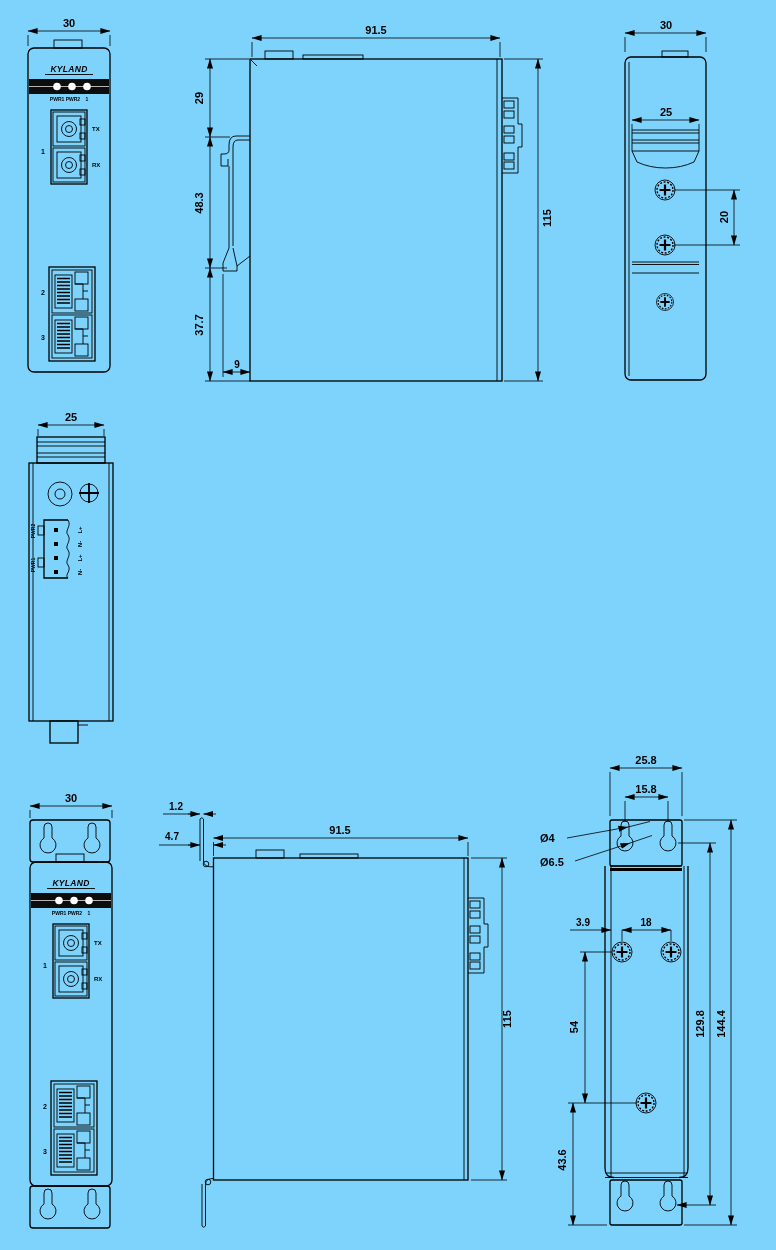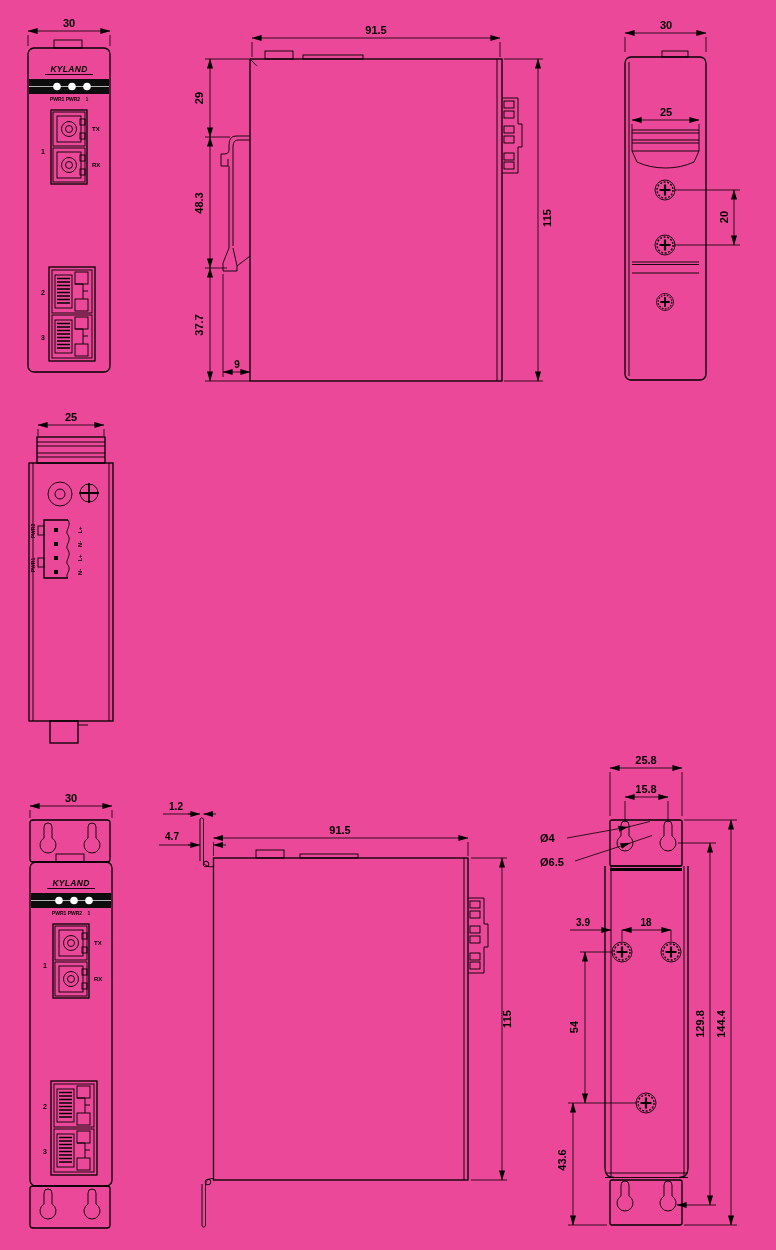--- a/index.html
+++ b/index.html
@@ -1,16 +1,16 @@
 <!DOCTYPE html>
 <html><head>
 <meta charset="utf-8">
 <style>
   html,body{margin:0;padding:0;background:#fff;}
-  #stage{position:relative;width:776px;height:1250px;background:#ec4899;overflow:hidden;}
+  #stage{position:relative;width:776px;height:1250px;background:#7dd3fc;overflow:hidden;}
   svg{position:absolute;left:0;top:0;}
   svg text{fill:#000;}
   .ol{fill:none;stroke:#000;stroke-width:1.3;}
   .ol2{fill:none;stroke:#000;stroke-width:0.9;}
   .thick{fill:none;stroke:#000;stroke-width:2.8;}
   .dm{fill:none;stroke:#000;stroke-width:0.8;}
   .td{font:bold 11px "Liberation Sans",sans-serif;}
   .ts{font:bold 10px "Liberation Sans",sans-serif;}
   .tp{font:bold 7px "Liberation Sans",sans-serif;}
   .tt{font:bold 5px "Liberation Sans",sans-serif;}

